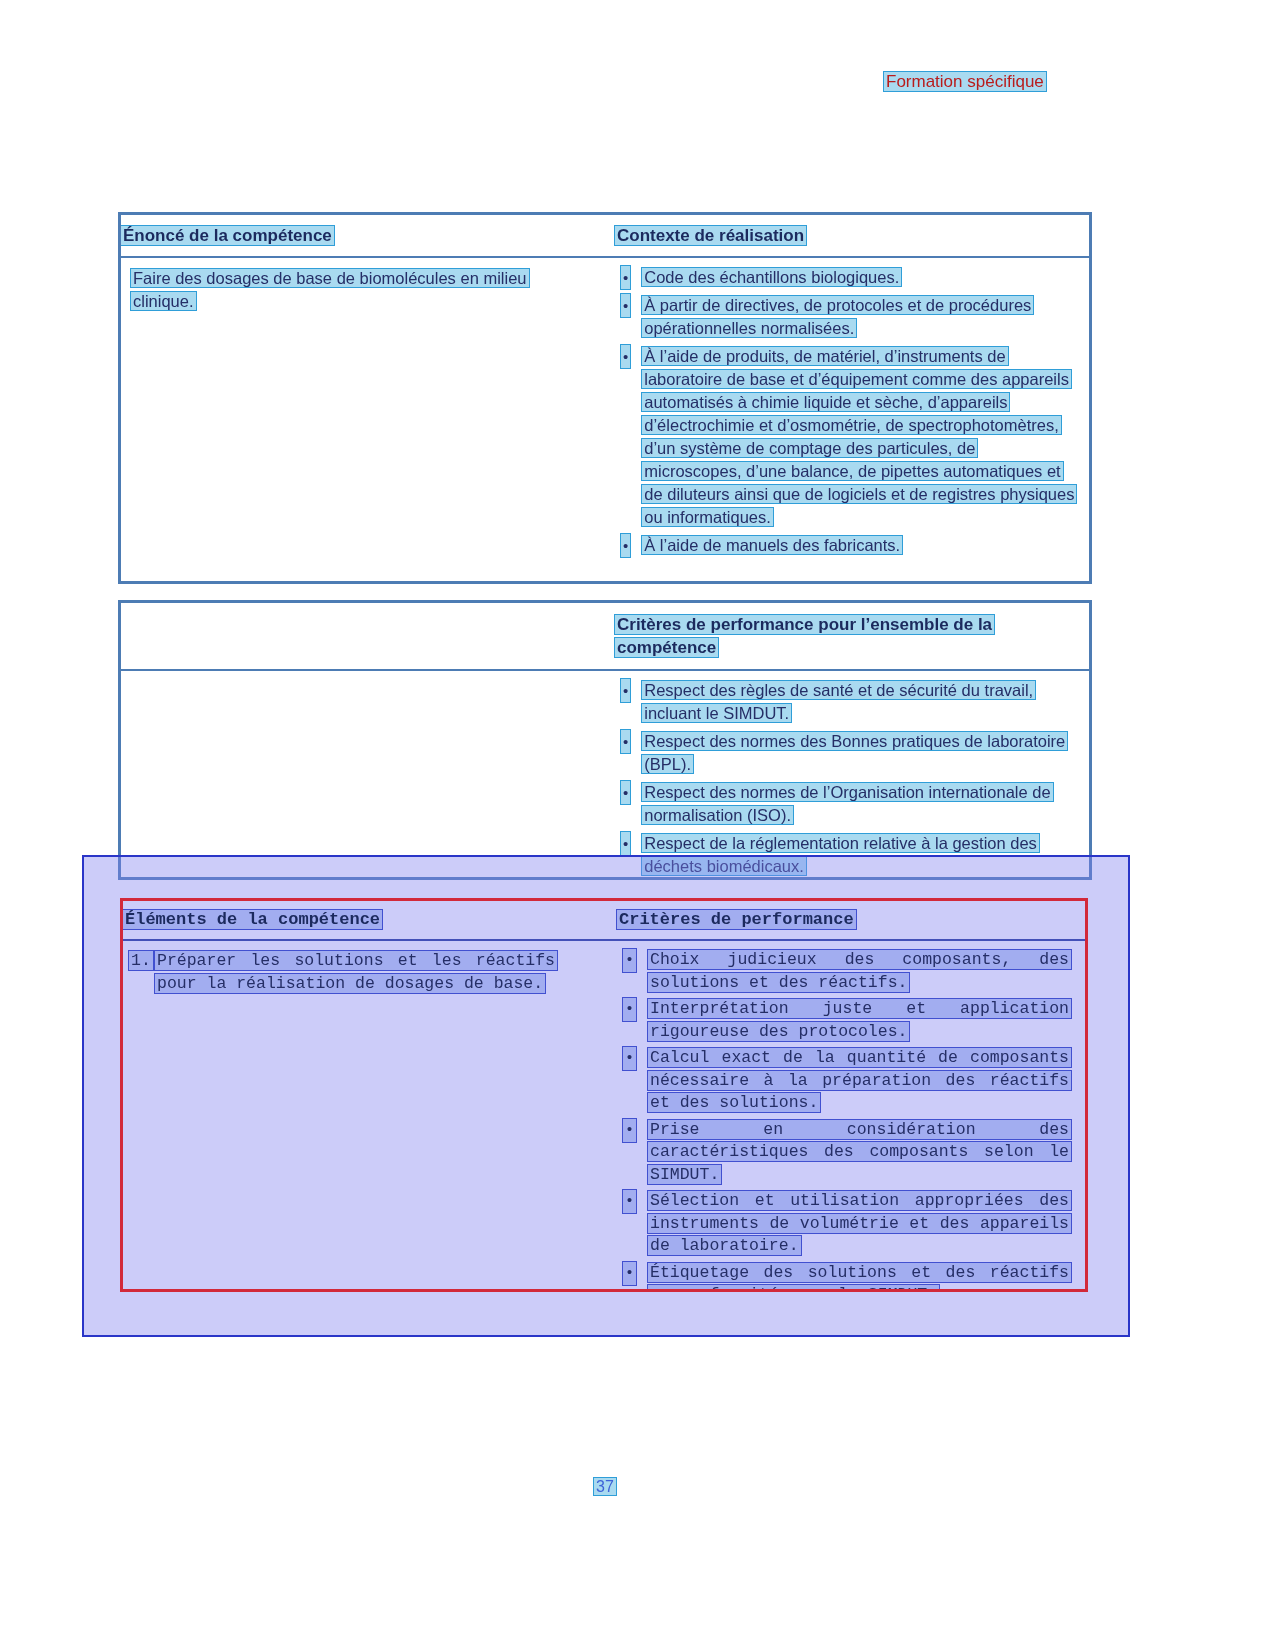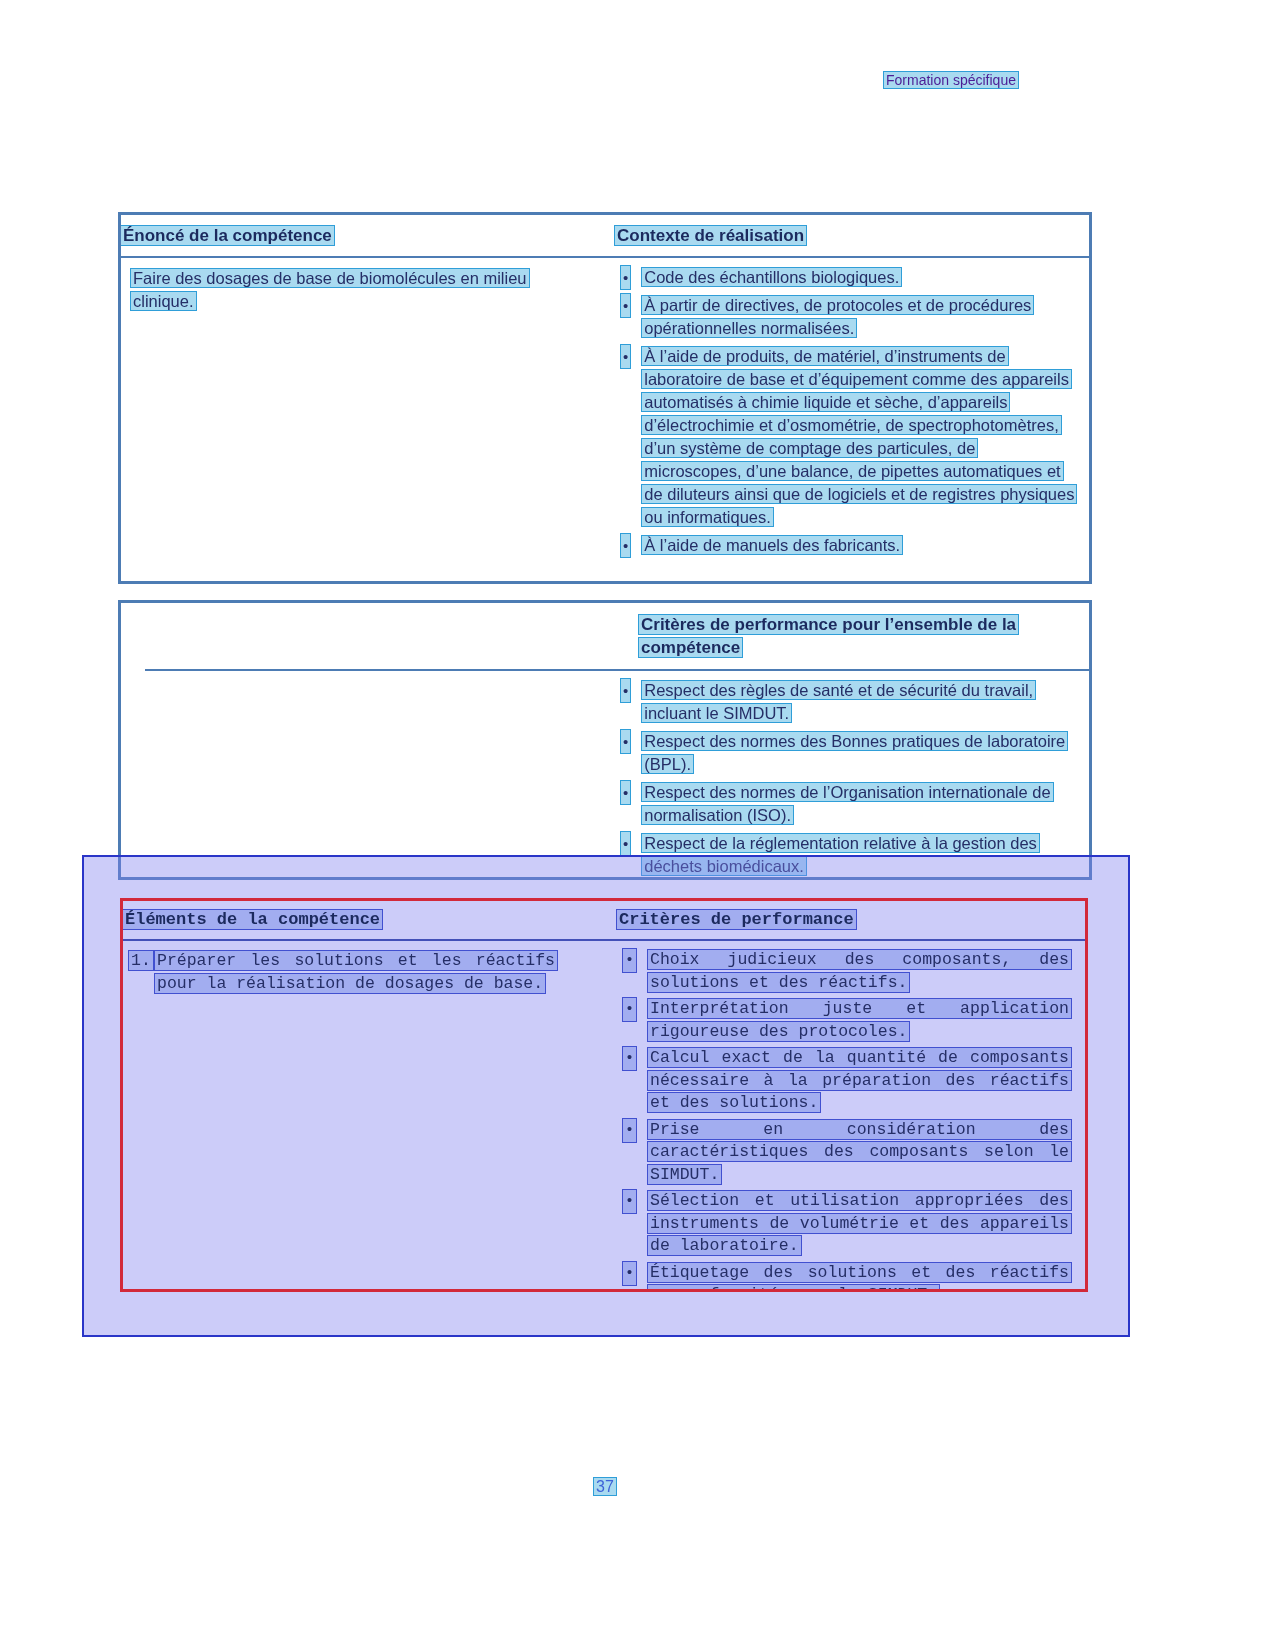--- a/index.html
+++ b/index.html
@@ -5,42 +5,42 @@
   html,body{margin:0;padding:0;background:#ffffff;}
   body{font-family:"Liberation Sans", sans-serif;}
   .page{position:relative;width:1275px;height:1651px;background:#ffffff;overflow:hidden;color:#252e66;}
 
   
   .hl{background:#a9daf0;box-shadow:0 0 0 1px #2f9ed8;padding:0 2px;
       box-decoration-break:clone;-webkit-box-decoration-break:clone;}
   .hl2{background:#a2adf0;box-shadow:0 0 0 1px #4150d0;padding:0 2px;
       box-decoration-break:clone;-webkit-box-decoration-break:clone;}
 
-  .top-note{position:absolute;left:884px;top:72px;font-size:14px;color:#4c1d95;}
+  .top-note{position:absolute;left:884px;top:72px;font-size:17px;color:#b91c1c;}
 
   .bar{position:absolute;left:118px;top:114px;width:974px;height:38px;background:#4d7cb4;}
   .bar .code{position:absolute;right:10px;top:8px;font-size:16.5px;color:#eaf5ff;
       white-space:pre;background:rgba(255,255,255,0.10);box-shadow:0 0 0 1px #7fd2ee;padding:1px 4px;}
 
   .sec-label{position:absolute;top:173px;height:26px;background:#cbccf6;box-shadow:0 0 0 1px #5a6ede;
       font-size:19px;font-weight:bold;font-style:italic;color:#3752c8;display:flex;align-items:center;
       padding-left:5px;box-sizing:border-box;margin-top:45px;}
   .sec-label span{text-decoration:underline;}
   #objectif{left:127px;width:473px;}
   #standard{left:612px;width:106px;}
 
   .dtable{position:absolute;box-sizing:border-box;border:3px solid #4d7cb4;background:#ffffff;
       color:#252e66;font-size:16.5px;line-height:23px;overflow:hidden;}
   #t1{left:118px;top:212px;width:974px;height:372px;}
   #t2{left:118px;top:600px;width:974px;height:280px;}
   #t3{left:120px;top:898px;width:968px;height:394px;border-color:#d2293a;background:transparent;z-index:6;line-height:22.5px;font-family:Liberation Mono, monospace;}
 
   .thead{display:flex;align-items:center;border-bottom:2px solid #4d7cb4;font-weight:bold;color:#1c2a5e;font-size:17px;}
   #t1 .thead{height:41px;}
-  #t2 .thead{height:66px;margin-left:24px;}
+  #t2 .thead{height:66px;}
   #t3 .thead{height:38px;border-bottom-color:#4350b8;}
   .tc1{width:492px;box-sizing:border-box;}
   .tc2{flex:1;padding-left:2px;box-sizing:border-box;}
   .hwrap{max-width:392px;line-height:23.5px;}
 
   .tbody{display:flex;}
   .bc1{width:492px;padding:9px 58px 0 10px;box-sizing:border-box;}
   .bc2{flex:1;padding-top:8px;box-sizing:border-box;}
 
   .brow{display:flex;align-items:flex-start;margin-bottom:5px;}

